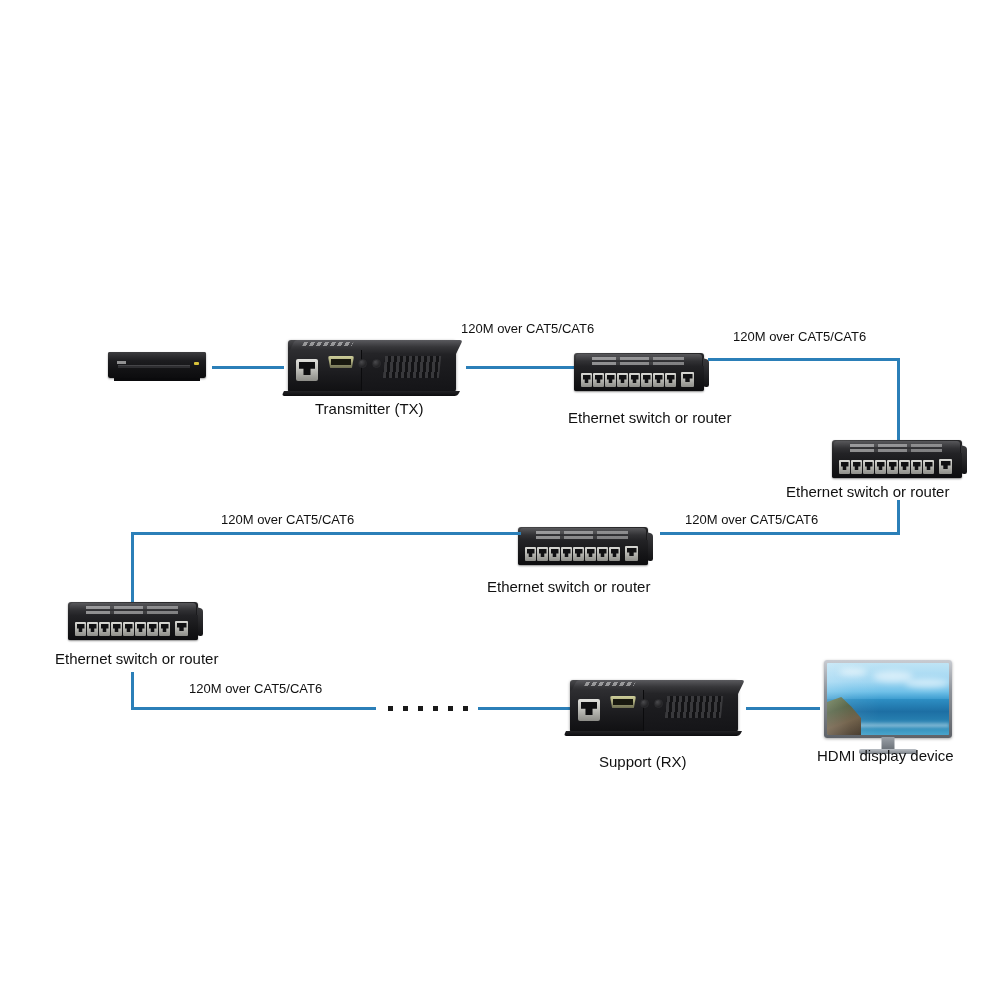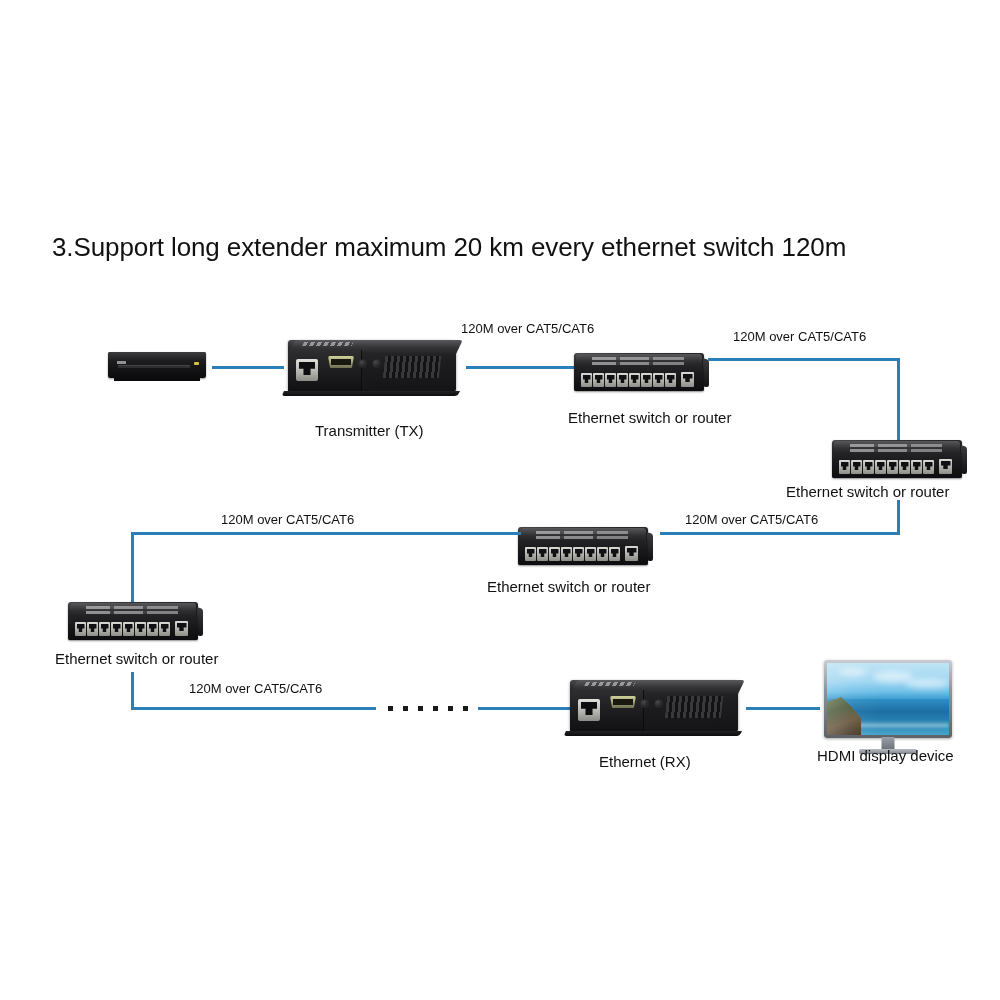--- a/index.html
+++ b/index.html
@@ -311,21 +311,20 @@
     width: 58px; height: 5px;
     background: linear-gradient(180deg,#b9bec4,#7b8187);
     border-radius: 2px;
   }
 </style>
 </head>
 <body>
 
 <div id="canvas">
 
-  <div id="title">3.Support long extender maximum 20 km every ethernet switch 120m</div>
 
   <div class="dvd" style="left:108px; top:352px;">
     <div class="dvd-body">
       <div class="dvd-top"></div>
       <div class="dvd-badge"></div>
       <div class="dvd-slot"></div>
       <div class="dvd-led"></div>
       <div class="dvd-feet"></div>
     </div>
   </div>
@@ -341,21 +340,21 @@
       <div class="ex-vents"></div>
       <div class="ex-face">
         <div class="ex-rj45"></div>
       </div>
       <div class="ex-hdmi"></div>
       <div class="ex-ir"></div>
       <div class="ex-reset"></div>
       <div class="ex-foot"></div>
     </div>
   </div>
-  <div class="label" style="left:315px; top:422px;">Transmitter (TX)</div>
+  <div class="label" style="left:315px; top:400px;">Transmitter (TX)</div>
 
   <div class="label small" style="left:461px; top:321px;">120M over CAT5/CAT6</div>
   <div class="line h" style="left:466px; top:366px; width:108px;"></div>
 
   <div class="switch" style="left:574px; top:353px;">
     <div class="sw-body">
       <div class="sw-top">
           <div class="sw-print"></div>
         </div>
       <div class="sw-side"></div>
@@ -486,21 +485,21 @@
       <div class="ex-vents"></div>
       <div class="ex-face">
         <div class="ex-rj45"></div>
       </div>
       <div class="ex-hdmi"></div>
       <div class="ex-ir"></div>
       <div class="ex-reset"></div>
       <div class="ex-foot"></div>
     </div>
   </div>
-  <div class="label" style="left:599px; top:753px;">Ethernet (RX)</div>
+  <div class="label" style="left:599px; top:753px;">Support (RX)</div>
 
   <div class="line h" style="left:746px; top:707px; width:74px;"></div>
 
   <div class="tv" style="left:824px; top:660px;">
     <div class="tv-frame">
       <div class="tv-screen">
         <div class="tv-cloud" style="left:46px; top:8px;  width:40px; height:11px;"></div>
         <div class="tv-cloud" style="left:78px; top:16px; width:44px; height:9px;"></div>
         <div class="tv-cloud" style="left:12px; top:5px;  width:28px; height:8px;"></div>
         <div class="tv-sea"></div>

